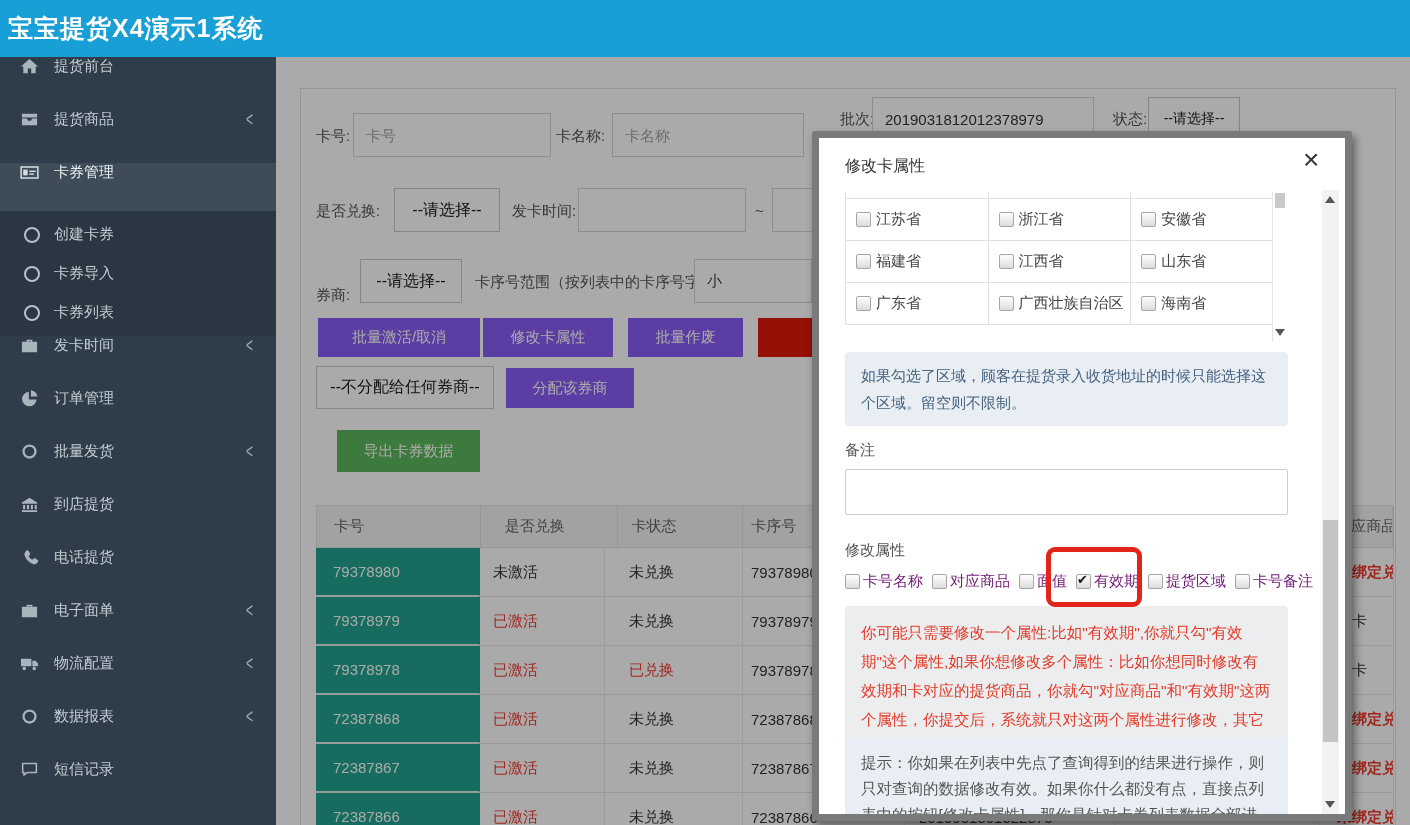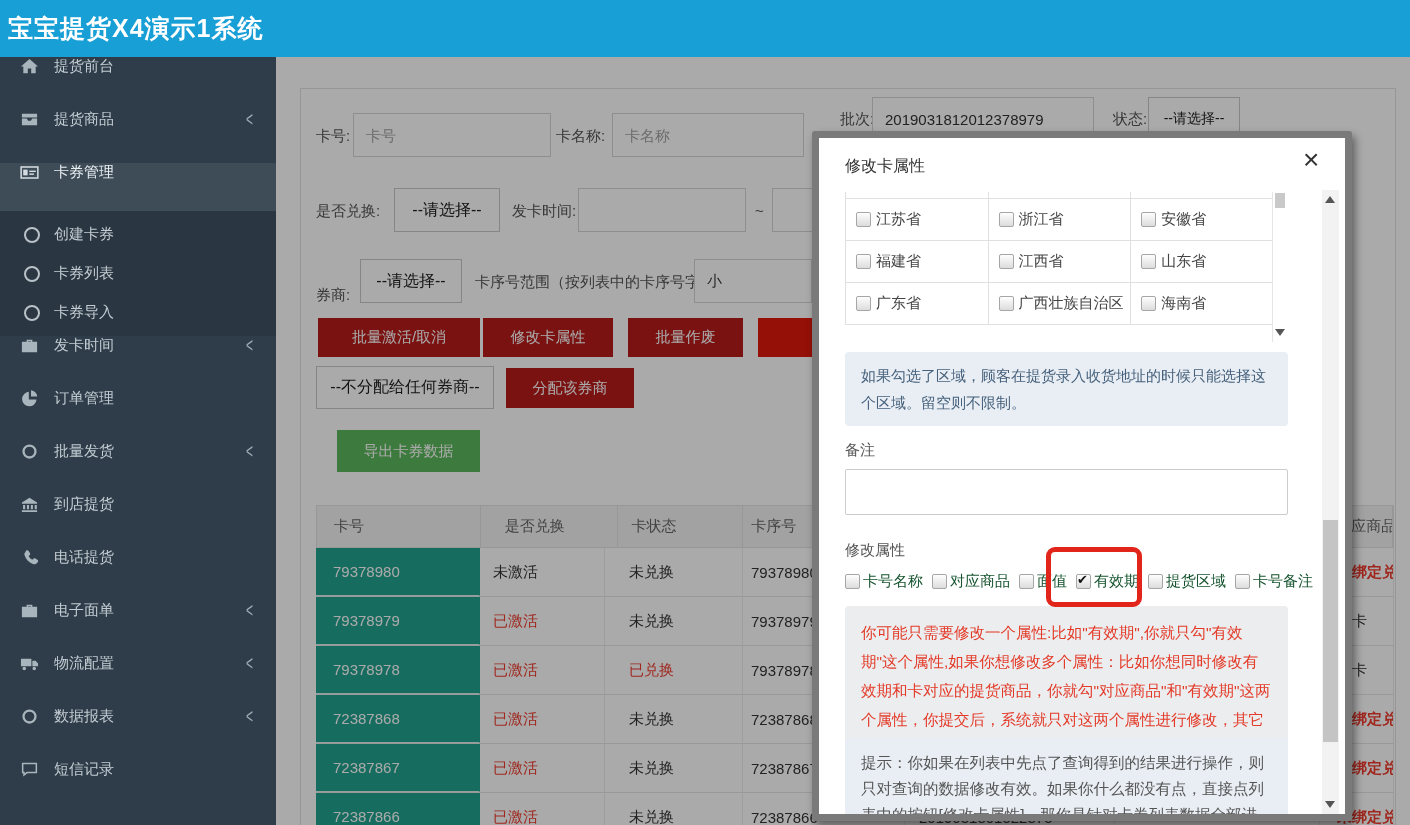--- a/index.html
+++ b/index.html
@@ -22,21 +22,21 @@
   
   .panel{position:absolute;left:300px;top:88px;width:1094px;height:737px;border:1px solid #e2e2e2;background:#fff;z-index:1}
   .flabel{position:absolute;font-size:15px;color:#555;z-index:2;white-space:nowrap}
   .fin{position:absolute;border:1px solid #d5d5d5;background:#fff;font-size:15px;color:#333;
     padding:0 12px;box-sizing:border-box;z-index:2;font-family:inherit}
   .fin::placeholder{color:#a3a3a3}
   .fsel{position:absolute;border:1px solid #c9c9c9;background:#fff;font-size:16px;color:#222;
     display:flex;align-items:center;justify-content:center;box-sizing:border-box;z-index:2;cursor:pointer;white-space:nowrap}
   .btn{position:absolute;border:none;color:#fff;font-size:15px;display:flex;align-items:center;
     justify-content:center;cursor:pointer;z-index:2;font-family:inherit}
-  .btn-blue{background:#b91c1c}.btn-red{background:#e0180b}.btn-green{background:#5cb85c}
+  .btn-blue{background:#8b5cf6}.btn-red{background:#e0180b}.btn-green{background:#5cb85c}
   
   .table{position:absolute;left:316px;top:505px;width:1078px;z-index:2;font-size:15px}
   .thead{display:flex;height:43px;background:#f3f3f3;border:1px solid #e3e3e3;box-sizing:border-box;color:#666}
   .hcell{display:flex;align-items:center;box-sizing:border-box;border-right:1px solid #e3e3e3;overflow:hidden;white-space:nowrap}
   .trow{display:flex;height:48px;background:#fff;border-bottom:1px solid #e6e6e6;cursor:pointer}
   .tcell{display:flex;align-items:center;box-sizing:border-box;border-right:1px solid #ececec;
     color:#333;overflow:hidden;white-space:nowrap}
   .tcell.c0{background:#22a28e;color:#fff;border-right:1px solid #22a28e;border-bottom:1px solid rgba(255,255,255,.85);font-size:15px}
   .tred{color:#ef3b2d}
   .tcell.bold{font-weight:bold}
@@ -59,21 +59,21 @@
   .in-thumb{position:absolute;left:2px;top:1px;width:10px;height:15px;background:#c9c9c9}
   .arr-down{width:0;height:0;border-left:5px solid transparent;border-right:5px solid transparent;border-top:7px solid #555}
   .arr-up{width:0;height:0;border-left:5px solid transparent;border-right:5px solid transparent;border-bottom:7px solid #555}
   .in-arr{position:absolute;left:2px;bottom:6px}
   .m-note{position:absolute;left:26px;top:214px;width:443px;box-sizing:border-box;padding:10px 16px;
     background:#e9eef4;border-radius:4px;color:#46617c;font-size:15px;line-height:27px}
   .m-label{position:absolute;font-size:15px;color:#555}
   .m-textarea{position:absolute;left:26px;top:331px;width:443px;height:46px;box-sizing:border-box;
     border:1px solid #ccc;border-radius:2px;background:#fff;font-family:inherit;resize:none}
   .attr-row{position:absolute;left:26px;top:434px;width:470px;display:flex;align-items:flex-end;
-    font-size:15px;color:#14532d;white-space:nowrap}
+    font-size:15px;color:#701a75;white-space:nowrap}
   .attr-item{display:flex;align-items:center;margin-right:9px}
   .attr-item .cb{margin-right:3px}
   .red-box{position:absolute;left:227px;top:409px;width:86px;height:50px;border:5px solid #e2251b;
     border-radius:9px;z-index:6;pointer-events:none}
   .m-warn{position:absolute;left:26px;top:468px;width:443px;box-sizing:border-box;padding:12px 16px;
     background:#ebedef;border-radius:4px;color:#e43a28;font-size:15.5px;line-height:29px}
   .m-hint{position:absolute;left:26px;top:600px;width:443px;box-sizing:border-box;padding:12px 16px;
     background:#e9eef4;border-radius:4px;color:#555;font-size:15.5px;line-height:26px}
   .out-sbar{position:absolute;left:503px;top:52px;width:17px;height:624px;background:#f2f2f2}
   .out-thumb{position:absolute;left:1px;top:330px;width:15px;height:222px;background:#c4c4c4}
@@ -117,25 +117,25 @@
       </span>
       <span>卡券管理</span>
     </div>
     <div class="submenu">
       <div class="sub-item">
         <span class="ring"></span>
         <span>创建卡券</span>
       </div>
       <div class="sub-item">
         <span class="ring"></span>
-        <span>卡券列表</span>
+        <span>卡券导入</span>
       </div>
       <div class="sub-item">
         <span class="ring"></span>
-        <span>卡券导入</span>
+        <span>卡券列表</span>
       </div>
     </div>
     <div class="side-item">
       <span class="icon">
         <svg viewBox="0 0 20 20">
           <path fill="currentColor" d="M7 4h6v2h5v11H2V6h5V4zm1.5 2h3V5.4h-3V6z"></path>
         </svg>
       </span>
       <span>发卡时间</span>
       <span class="chev">&lt;</span>

